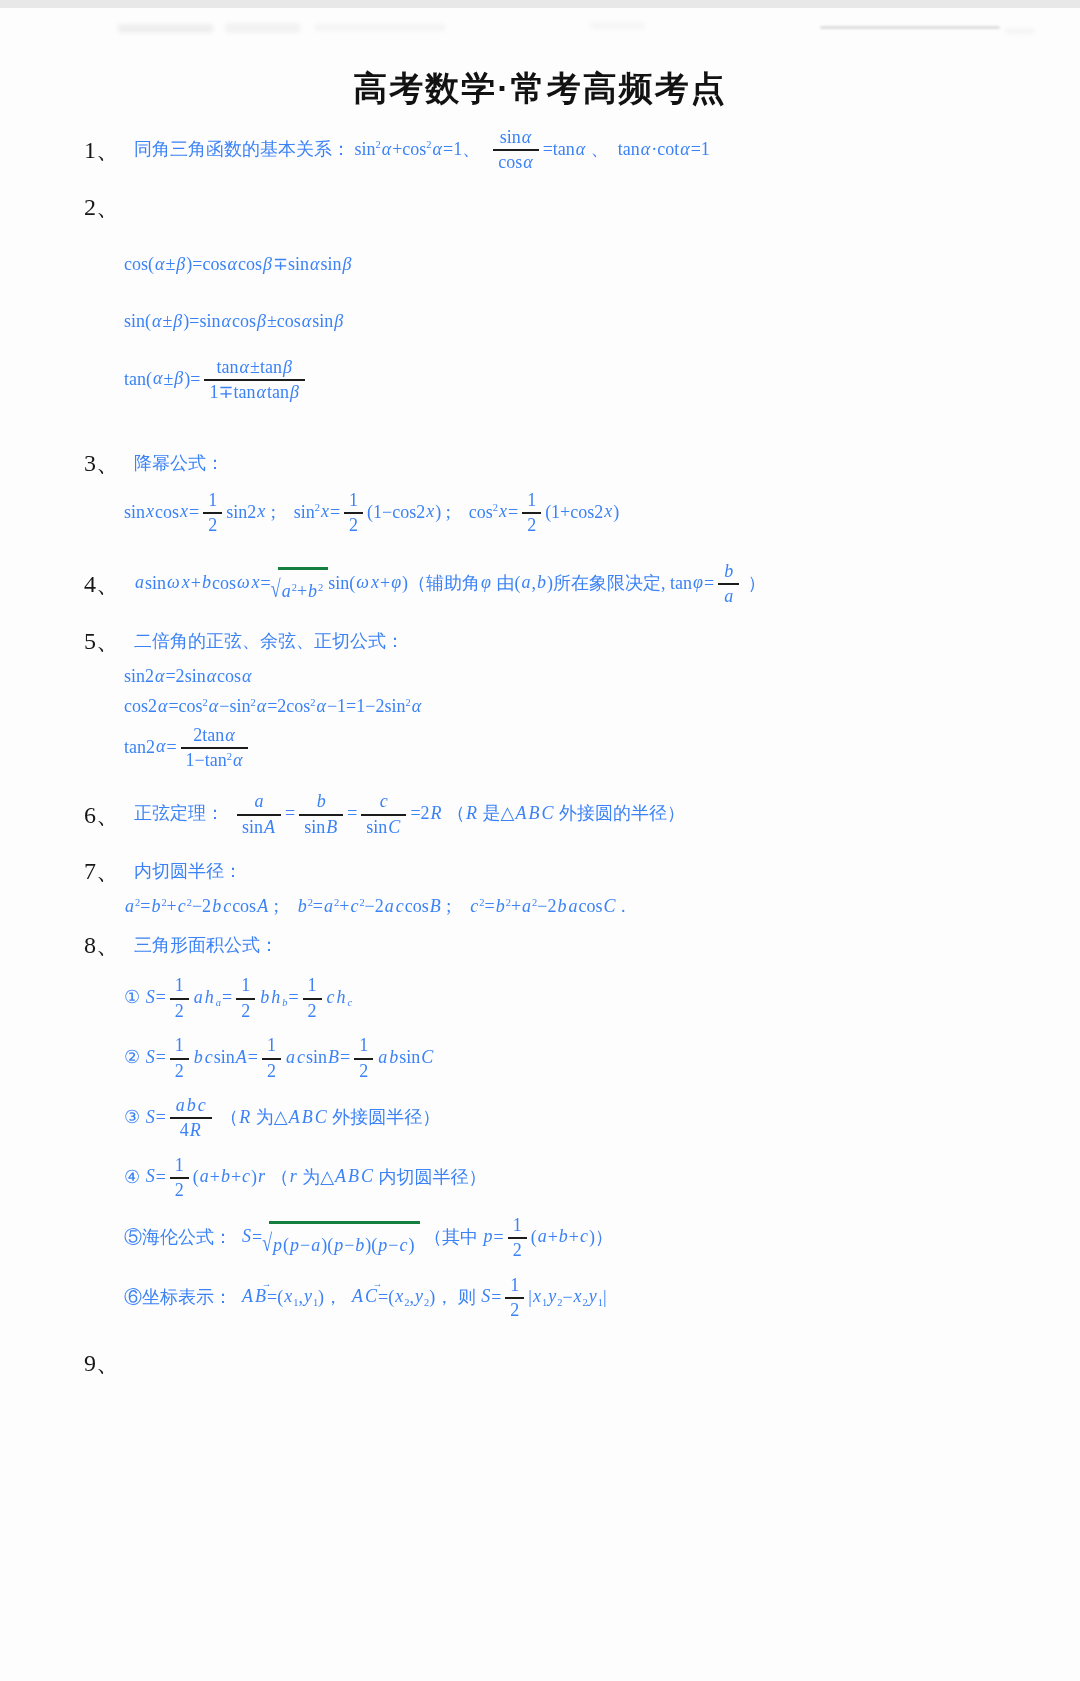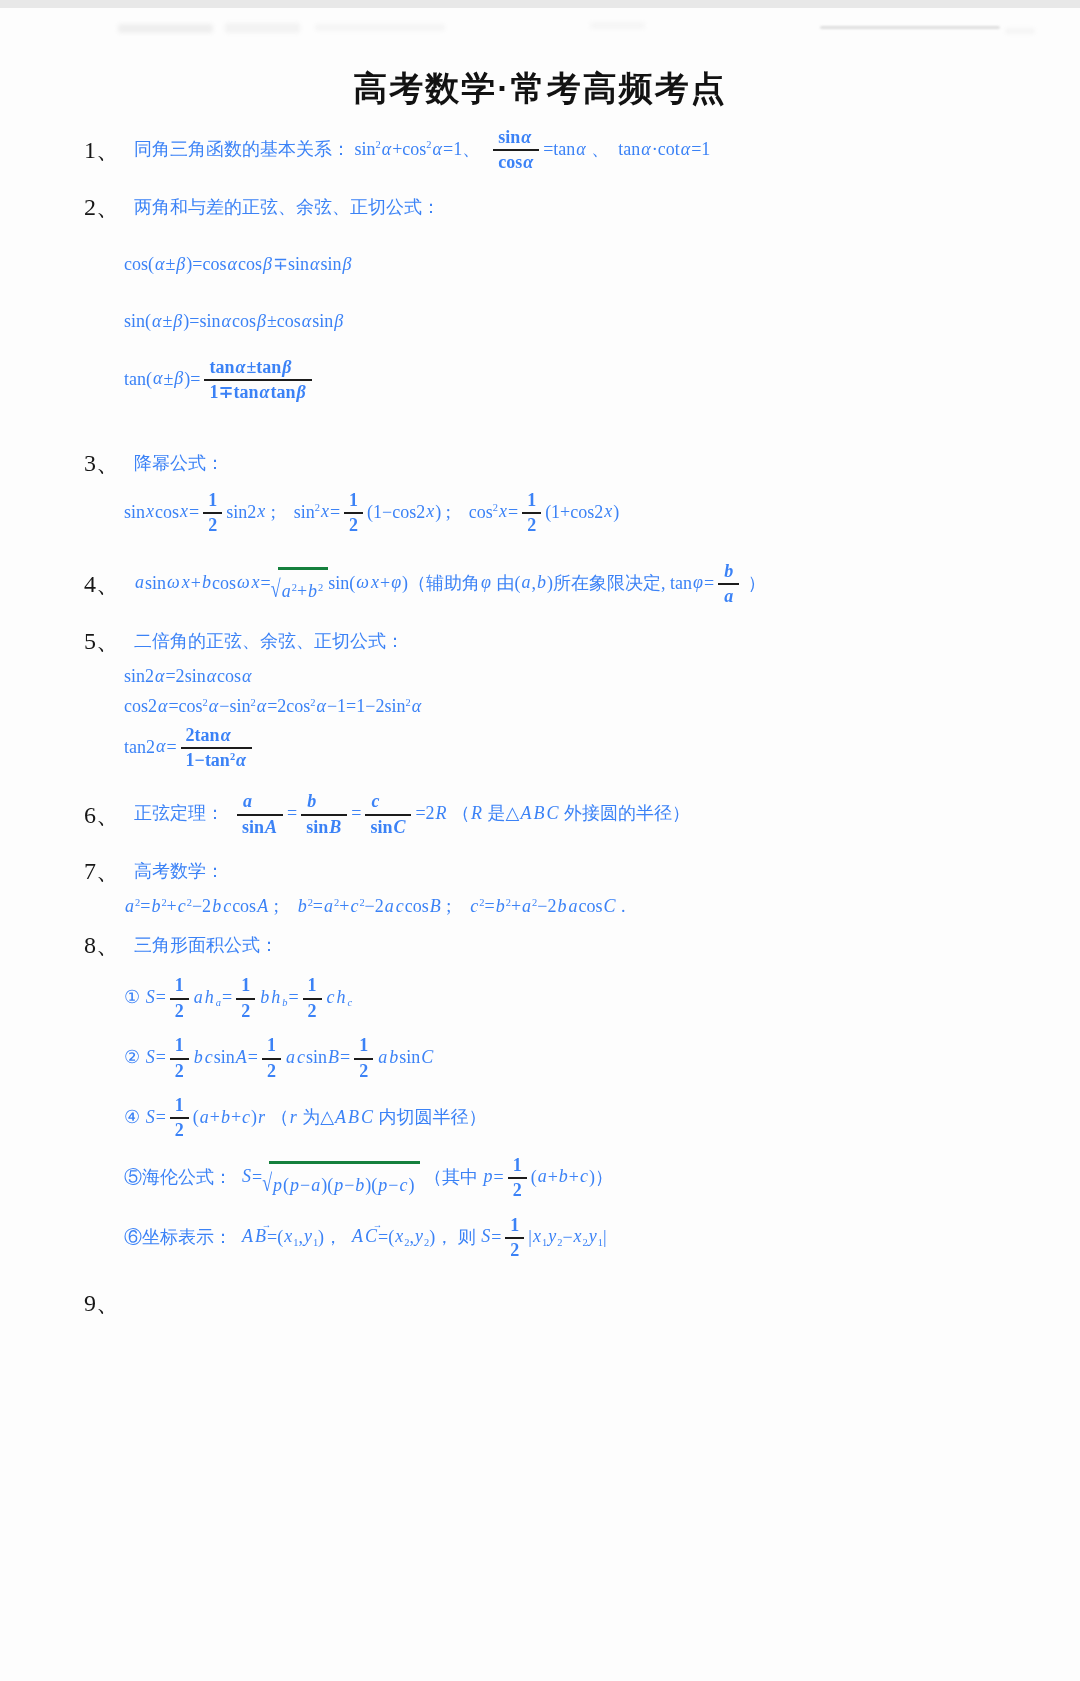--- a/index.html
+++ b/index.html
@@ -65,21 +65,21 @@
   .item-7 .fline{margin-top:9px;}
   .item-8{margin-top:12px;}
   .item-8 .fline{margin-top:15px;}
   .item-9{margin-top:26px;}
 
   
   .it{font-style:italic;padding:0 1px;}
   .fn{font-style:normal;}
   .sp{font-size:58%;vertical-align:0.6em;line-height:0;}
   .sb{font-size:58%;vertical-align:-0.3em;line-height:0;}
-  .frac{display:inline-block;vertical-align:middle;margin:0 4px;line-height:1.08;font-weight:bold;}
+  .frac{display:inline-block;vertical-align:middle;text-align:center;margin:0 4px;line-height:1.08;}
   .fnum{display:block;padding:0 5px 2px 5px;}
   .fden{display:block;border-top:2px solid #1c1c1c;padding:2px 5px 0 5px;}
   .sqrt{display:inline-block;white-space:nowrap;vertical-align:middle;}
   .rsign{display:inline-block;transform:scaleY(1.35);transform-origin:70% 78%;margin-right:-3px;}
   .rbody{display:inline-block;border-top:3px solid #15803d;padding:11px 5px 0 3px;}
   .vec{position:relative;display:inline-block;}
   .vec::after{content:"\2192";position:absolute;top:-0.72em;right:-4px;font-size:52%;font-style:normal;}
 </style>
 </head>
 <body>
@@ -96,21 +96,20 @@
   <div id="items">
       <div class="item item-1">
         <div class="item-head">
           <span class="num">1、</span>
           <span class="math">同角三角函数的基本关系： <span class="fn">sin</span><span class="sp">2</span><span class="it">α</span>+<span class="fn">cos</span><span class="sp">2</span><span class="it">α</span>=1、 <span class="frac"><span class="fnum"><span class="fn">sin</span><span class="it">α</span></span><span class="fden"><span class="fn">cos</span><span class="it">α</span></span></span>=<span class="fn">tan</span><span class="it">α</span> 、 <span class="fn">tan</span><span class="it">α</span>·<span class="fn">cot</span><span class="it">α</span>=1</span>
         </div>
       </div>
       <div class="item item-2">
         <div class="item-head">
           <span class="num">2、</span>
-          <span class="math">两角和与差的正弦、余弦、正切公式：</span>
         </div>
         <div class="item-lines">
           <div class="fline math"><span class="fn">cos</span>(<span class="it">α</span>±<span class="it">β</span>)=<span class="fn">cos</span><span class="it">α</span><span class="fn">cos</span><span class="it">β</span>∓<span class="fn">sin</span><span class="it">α</span><span class="fn">sin</span><span class="it">β</span></div>
           <div class="fline math"><span class="fn">sin</span>(<span class="it">α</span>±<span class="it">β</span>)=<span class="fn">sin</span><span class="it">α</span><span class="fn">cos</span><span class="it">β</span>±<span class="fn">cos</span><span class="it">α</span><span class="fn">sin</span><span class="it">β</span></div>
           <div class="fline math"><span class="fn">tan</span>(<span class="it">α</span>±<span class="it">β</span>)=<span class="frac"><span class="fnum"><span class="fn">tan</span><span class="it">α</span>±<span class="fn">tan</span><span class="it">β</span></span><span class="fden">1∓<span class="fn">tan</span><span class="it">α</span><span class="fn">tan</span><span class="it">β</span></span></span></div>
         </div>
       </div>
       <div class="item item-3">
         <div class="item-head">
           <span class="num">3、</span>
@@ -139,34 +138,35 @@
       </div>
       <div class="item item-6">
         <div class="item-head">
           <span class="num">6、</span>
           <span class="math">正弦定理： <span class="frac"><span class="fnum"><span class="it">a</span></span><span class="fden"><span class="fn">sin</span><span class="it">A</span></span></span>=<span class="frac"><span class="fnum"><span class="it">b</span></span><span class="fden"><span class="fn">sin</span><span class="it">B</span></span></span>=<span class="frac"><span class="fnum"><span class="it">c</span></span><span class="fden"><span class="fn">sin</span><span class="it">C</span></span></span>=2<span class="it">R</span> （<span class="it">R</span> 是△<span class="it">A</span><span class="it">B</span><span class="it">C</span> 外接圆的半径）</span>
         </div>
       </div>
       <div class="item item-7">
         <div class="item-head">
           <span class="num">7、</span>
-          <span class="math">高考数学：</span>
+          <span class="math">内切圆半径：</span>
         </div>
         <div class="item-lines">
           <div class="fline math"><span class="it">a</span><span class="sp">2</span>=<span class="it">b</span><span class="sp">2</span>+<span class="it">c</span><span class="sp">2</span>−2<span class="it">b</span><span class="it">c</span><span class="fn">cos</span><span class="it">A</span> ; <span class="it">b</span><span class="sp">2</span>=<span class="it">a</span><span class="sp">2</span>+<span class="it">c</span><span class="sp">2</span>−2<span class="it">a</span><span class="it">c</span><span class="fn">cos</span><span class="it">B</span> ; <span class="it">c</span><span class="sp">2</span>=<span class="it">b</span><span class="sp">2</span>+<span class="it">a</span><span class="sp">2</span>−2<span class="it">b</span><span class="it">a</span><span class="fn">cos</span><span class="it">C</span> .</div>
         </div>
       </div>
       <div class="item item-8">
         <div class="item-head">
           <span class="num">8、</span>
           <span class="math">三角形面积公式：</span>
         </div>
         <div class="item-lines">
           <div class="fline math">① <span class="it">S</span>=<span class="frac"><span class="fnum">1</span><span class="fden">2</span></span><span class="it">a</span><span class="it">h</span><span class="sb"><span class="it">a</span></span>=<span class="frac"><span class="fnum">1</span><span class="fden">2</span></span><span class="it">b</span><span class="it">h</span><span class="sb"><span class="it">b</span></span>=<span class="frac"><span class="fnum">1</span><span class="fden">2</span></span><span class="it">c</span><span class="it">h</span><span class="sb"><span class="it">c</span></span></div>
           <div class="fline math">② <span class="it">S</span>=<span class="frac"><span class="fnum">1</span><span class="fden">2</span></span><span class="it">b</span><span class="it">c</span><span class="fn">sin</span><span class="it">A</span>=<span class="frac"><span class="fnum">1</span><span class="fden">2</span></span><span class="it">a</span><span class="it">c</span><span class="fn">sin</span><span class="it">B</span>=<span class="frac"><span class="fnum">1</span><span class="fden">2</span></span><span class="it">a</span><span class="it">b</span><span class="fn">sin</span><span class="it">C</span></div>
+          <div class="fline math">③ <span class="it">S</span>=<span class="frac"><span class="fnum"><span class="it">a</span><span class="it">b</span><span class="it">c</span></span><span class="fden">4<span class="it">R</span></span></span> （<span class="it">R</span> 为△<span class="it">A</span><span class="it">B</span><span class="it">C</span> 外接圆半径）</div>
           <div class="fline math">④ <span class="it">S</span>=<span class="frac"><span class="fnum">1</span><span class="fden">2</span></span>(<span class="it">a</span>+<span class="it">b</span>+<span class="it">c</span>)<span class="it">r</span> （<span class="it">r</span> 为△<span class="it">A</span><span class="it">B</span><span class="it">C</span> 内切圆半径）</div>
           <div class="fline math">⑤海伦公式： <span class="it">S</span>=<span class="sqrt"><span class="rsign">√</span><span class="rbody"><span class="it">p</span>(<span class="it">p</span>−<span class="it">a</span>)(<span class="it">p</span>−<span class="it">b</span>)(<span class="it">p</span>−<span class="it">c</span>)</span></span> （其中 <span class="it">p</span>=<span class="frac"><span class="fnum">1</span><span class="fden">2</span></span>(<span class="it">a</span>+<span class="it">b</span>+<span class="it">c</span>)）</div>
           <div class="fline math">⑥坐标表示： <span class="vec"><span class="it">A</span><span class="it">B</span></span>=(<span class="it">x</span><span class="sb">1</span>,<span class="it">y</span><span class="sb">1</span>)， <span class="vec"><span class="it">A</span><span class="it">C</span></span>=(<span class="it">x</span><span class="sb">2</span>,<span class="it">y</span><span class="sb">2</span>)， 则 <span class="it">S</span>=<span class="frac"><span class="fnum">1</span><span class="fden">2</span></span>|<span class="it">x</span><span class="sb">1</span><span class="it">y</span><span class="sb">2</span>−<span class="it">x</span><span class="sb">2</span><span class="it">y</span><span class="sb">1</span>|</div>
         </div>
       </div>
       <div class="item item-9">
         <div class="item-head">
           <span class="num">9、</span>
         </div>
       </div>

